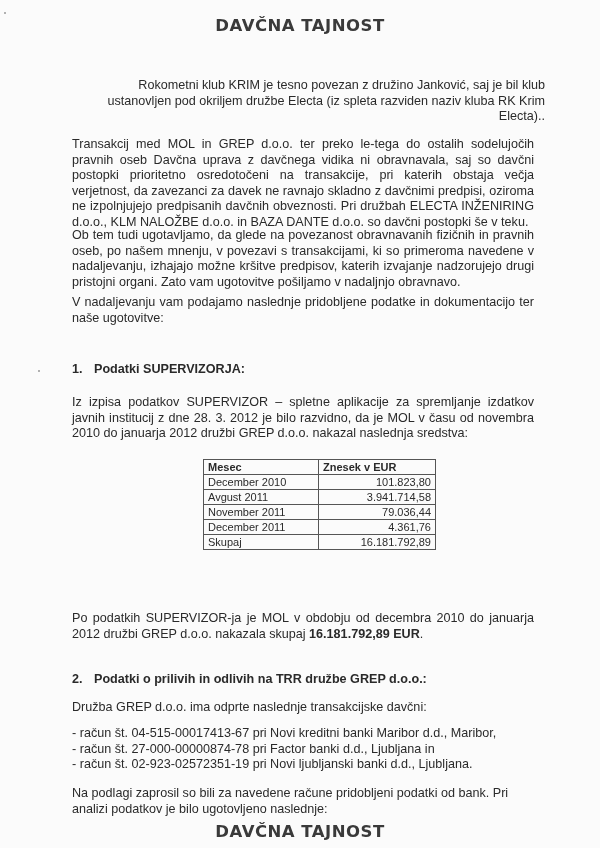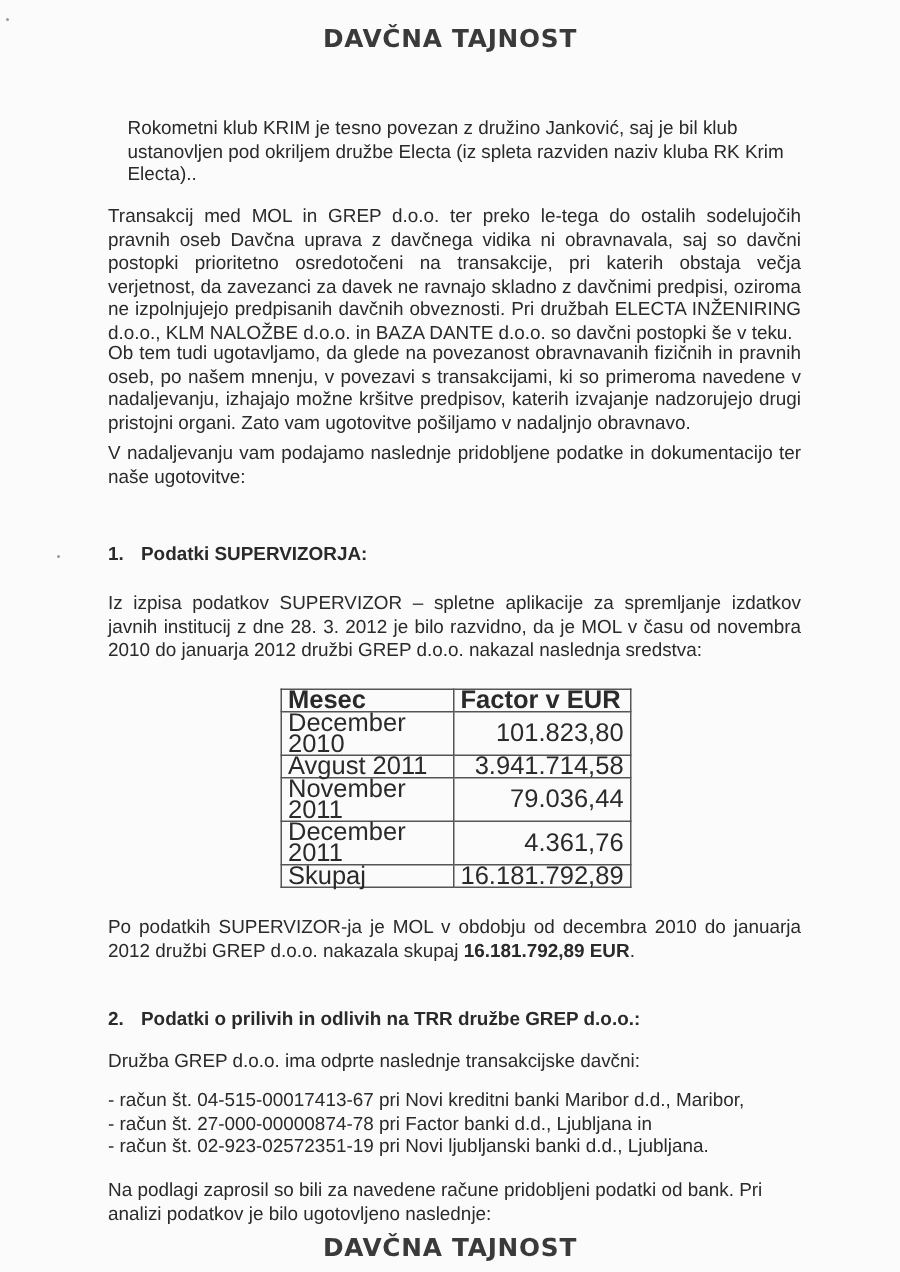--- a/index.html
+++ b/index.html
@@ -19,22 +19,22 @@
   .stamp.top { top: 16px; }
   .stamp.bottom { top: 822px; }
   .para {
     position: absolute; left: 72px; width: 462px;
     font-size: 12.6px; line-height: 15.6px; text-align: justify;
   }
   .para.left { text-align: left; }
   .heading { position: absolute; left: 72px; font-size: 12.6px; font-weight: bold; }
   .heading .num { display: inline-block; width: 22px; }
   table.amounts {
-    position: absolute; left: 187px; top: 459px;
-    border-collapse: collapse; font-size: 17px;
+    position: absolute; left: 203px; top: 459px;
+    border-collapse: collapse; font-size: 11px;
   }
   table.amounts td, table.amounts th {
     border: 1px solid #555; padding: 0 4px; height: 14px; line-height: 14px;
   }
   table.amounts th { font-weight: bold; text-align: left; }
   table.amounts td.month { width: 106px; }
   table.amounts td.amount { width: 108px; text-align: right; }
   table.amounts th.amount-h { width: 108px; }
   .list-item { display: block; }
   b { font-weight: bold; }
@@ -43,39 +43,39 @@
 </head>
 <body>
 
 <div class="page">
 
   <span class="speck" style="left:4px;top:12px"></span>
   <span class="speck" style="left:38px;top:370px"></span>
 
   <div class="stamp top">DAVČNA TAJNOST</div>
 
-  <div class="para left" style="left:85px; width:460px; top:78px;">Rokometni klub KRIM je tesno povezan z družino Janković, saj je bil klub ustanovljen pod okriljem družbe Electa (iz spleta razviden naziv kluba RK Krim Electa)..</div>
+  <div class="para left" style="left:85px; width:460px; top:78px;text-align:right;">Rokometni klub KRIM je tesno povezan z družino Janković, saj je bil klub ustanovljen pod okriljem družbe Electa (iz spleta razviden naziv kluba RK Krim Electa)..</div>
 
   <div class="para" style="top:137px;">Transakcij med MOL in GREP d.o.o. ter preko le-tega do ostalih sodelujočih pravnih oseb Davčna uprava z davčnega vidika ni obravnavala, saj so davčni postopki prioritetno osredotočeni na transakcije, pri katerih obstaja večja verjetnost, da zavezanci za davek ne ravnajo skladno z davčnimi predpisi, oziroma ne izpolnjujejo predpisanih davčnih obveznosti. Pri družbah ELECTA INŽENIRING d.o.o., KLM NALOŽBE d.o.o. in BAZA DANTE d.o.o. so davčni postopki še v teku.</div>
 
   <div class="para" style="top:228px;">Ob tem tudi ugotavljamo, da glede na povezanost obravnavanih fizičnih in pravnih oseb, po našem mnenju, v povezavi s transakcijami, ki so primeroma navedene v nadaljevanju, izhajajo možne kršitve predpisov, katerih izvajanje nadzorujejo drugi pristojni organi. Zato vam ugotovitve pošiljamo v nadaljnjo obravnavo.</div>
 
   <div class="para" style="top:295px;">V nadaljevanju vam podajamo naslednje pridobljene podatke in dokumentacijo ter naše ugotovitve:</div>
 
   <div class="heading" style="top:362px;">
     <span class="num">1.</span><span>Podatki SUPERVIZORJA:</span>
   </div>
 
   <div class="para" style="top:395px;">Iz izpisa podatkov SUPERVIZOR – spletne aplikacije za spremljanje izdatkov javnih institucij z dne 28. 3. 2012 je bilo razvidno, da je MOL v času od novembra 2010 do januarja 2012 družbi GREP d.o.o. nakazal naslednja sredstva:</div>
 
   <table class="amounts">
     <thead>
       <tr>
         <th>Mesec</th>
-        <th class="amount-h">Factor v EUR</th>
+        <th class="amount-h">Znesek v EUR</th>
       </tr>
     </thead>
     <tbody>
       <tr>
         <td class="month">December 2010</td>
         <td class="amount">101.823,80</td>
       </tr>
       <tr>
         <td class="month">Avgust 2011</td>
         <td class="amount">3.941.714,58</td>

